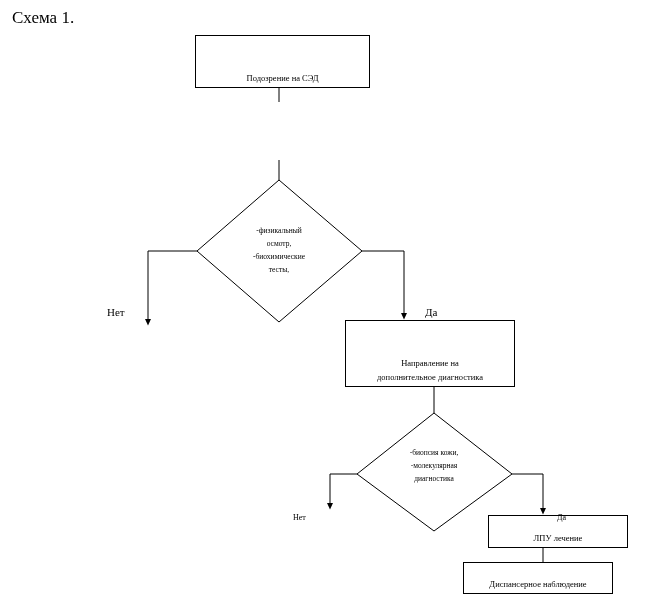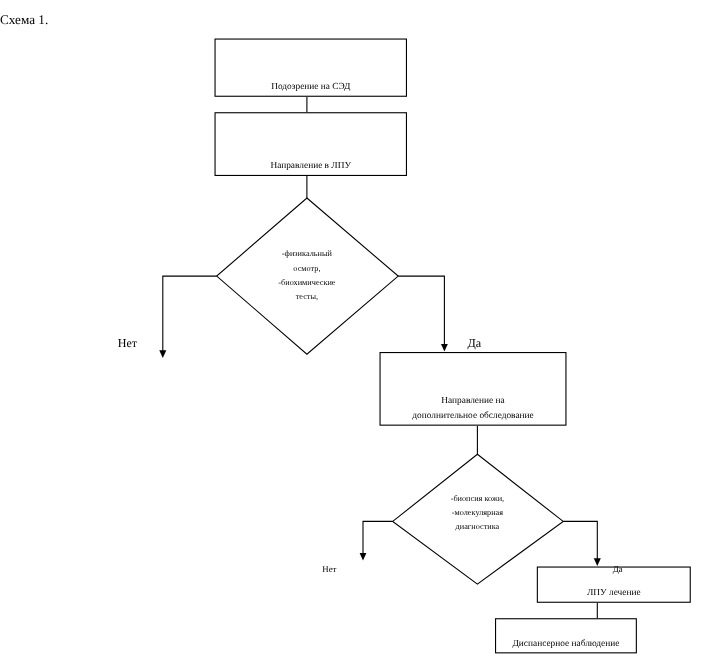--- a/index.html
+++ b/index.html
@@ -11,23 +11,23 @@
     position: relative;
     width: 656px;
     height: 607px;
     background: #ffffff;
     overflow: hidden;
     font-family: "Liberation Serif", "DejaVu Serif", serif;
     color: #000000;
   }
   #figure-caption {
     position: absolute;
-    left: 0;
+    left: 12px;
     top: 10px;
-    font-size: 12px;
+    font-size: 17px;
     line-height: 16px;
     color: #000;
     white-space: nowrap;
   }
   .node-box {
     position: absolute;
     box-sizing: border-box;
     border: 1px solid #000000;
     background: #ffffff;
     display: flex;
@@ -104,34 +104,31 @@
 
     <polyline points="512,474 543,474 543,511" fill="none" stroke="#000000" stroke-width="1" marker-end="url(#arrowhead)"></polyline>
 
     <line x1="543" y1="548" x2="543" y2="562" stroke="#000000" stroke-width="1"></line>
   </svg>
 
   <div class="node-box" style="left:195px; top:35px; width:175px; height:53px;">
     <span class="box-text">Подозрение на СЭД</span>
   </div>
 
-  <div class="node-box" style="left:195px; top:102px; width:175px; height:58px;">
-    <span class="box-text">Направление в ЛПУ</span>
-  </div>
 
   <div class="node-box" style="left:345px; top:320px; width:170px; height:67px;">
     <span class="box-text">Направление на
-дополнительное обследование</span>
+дополнительное диагностика</span>
   </div>
 
   <div class="node-box" style="left:488px; top:515px; width:140px; height:33px;">
     <span class="box-text">ЛПУ лечение</span>
   </div>
 
-  <div class="node-box" style="left:450px; top:562px; width:129px; height:32px;">
+  <div class="node-box" style="left:463px; top:562px; width:150px; height:32px;">
     <span class="box-text">Диспансерное наблюдение</span>
   </div>
 
   <div class="diamond-text" style="left:214px; top:224px; width:130px;">-физикальный
 осмотр,
 -биохимические
 тесты,</div>
 
   <div class="diamond-text" style="left:374px; top:446px; width:120px; text-align:center;">-биопсия кожи,
 -молекулярная

